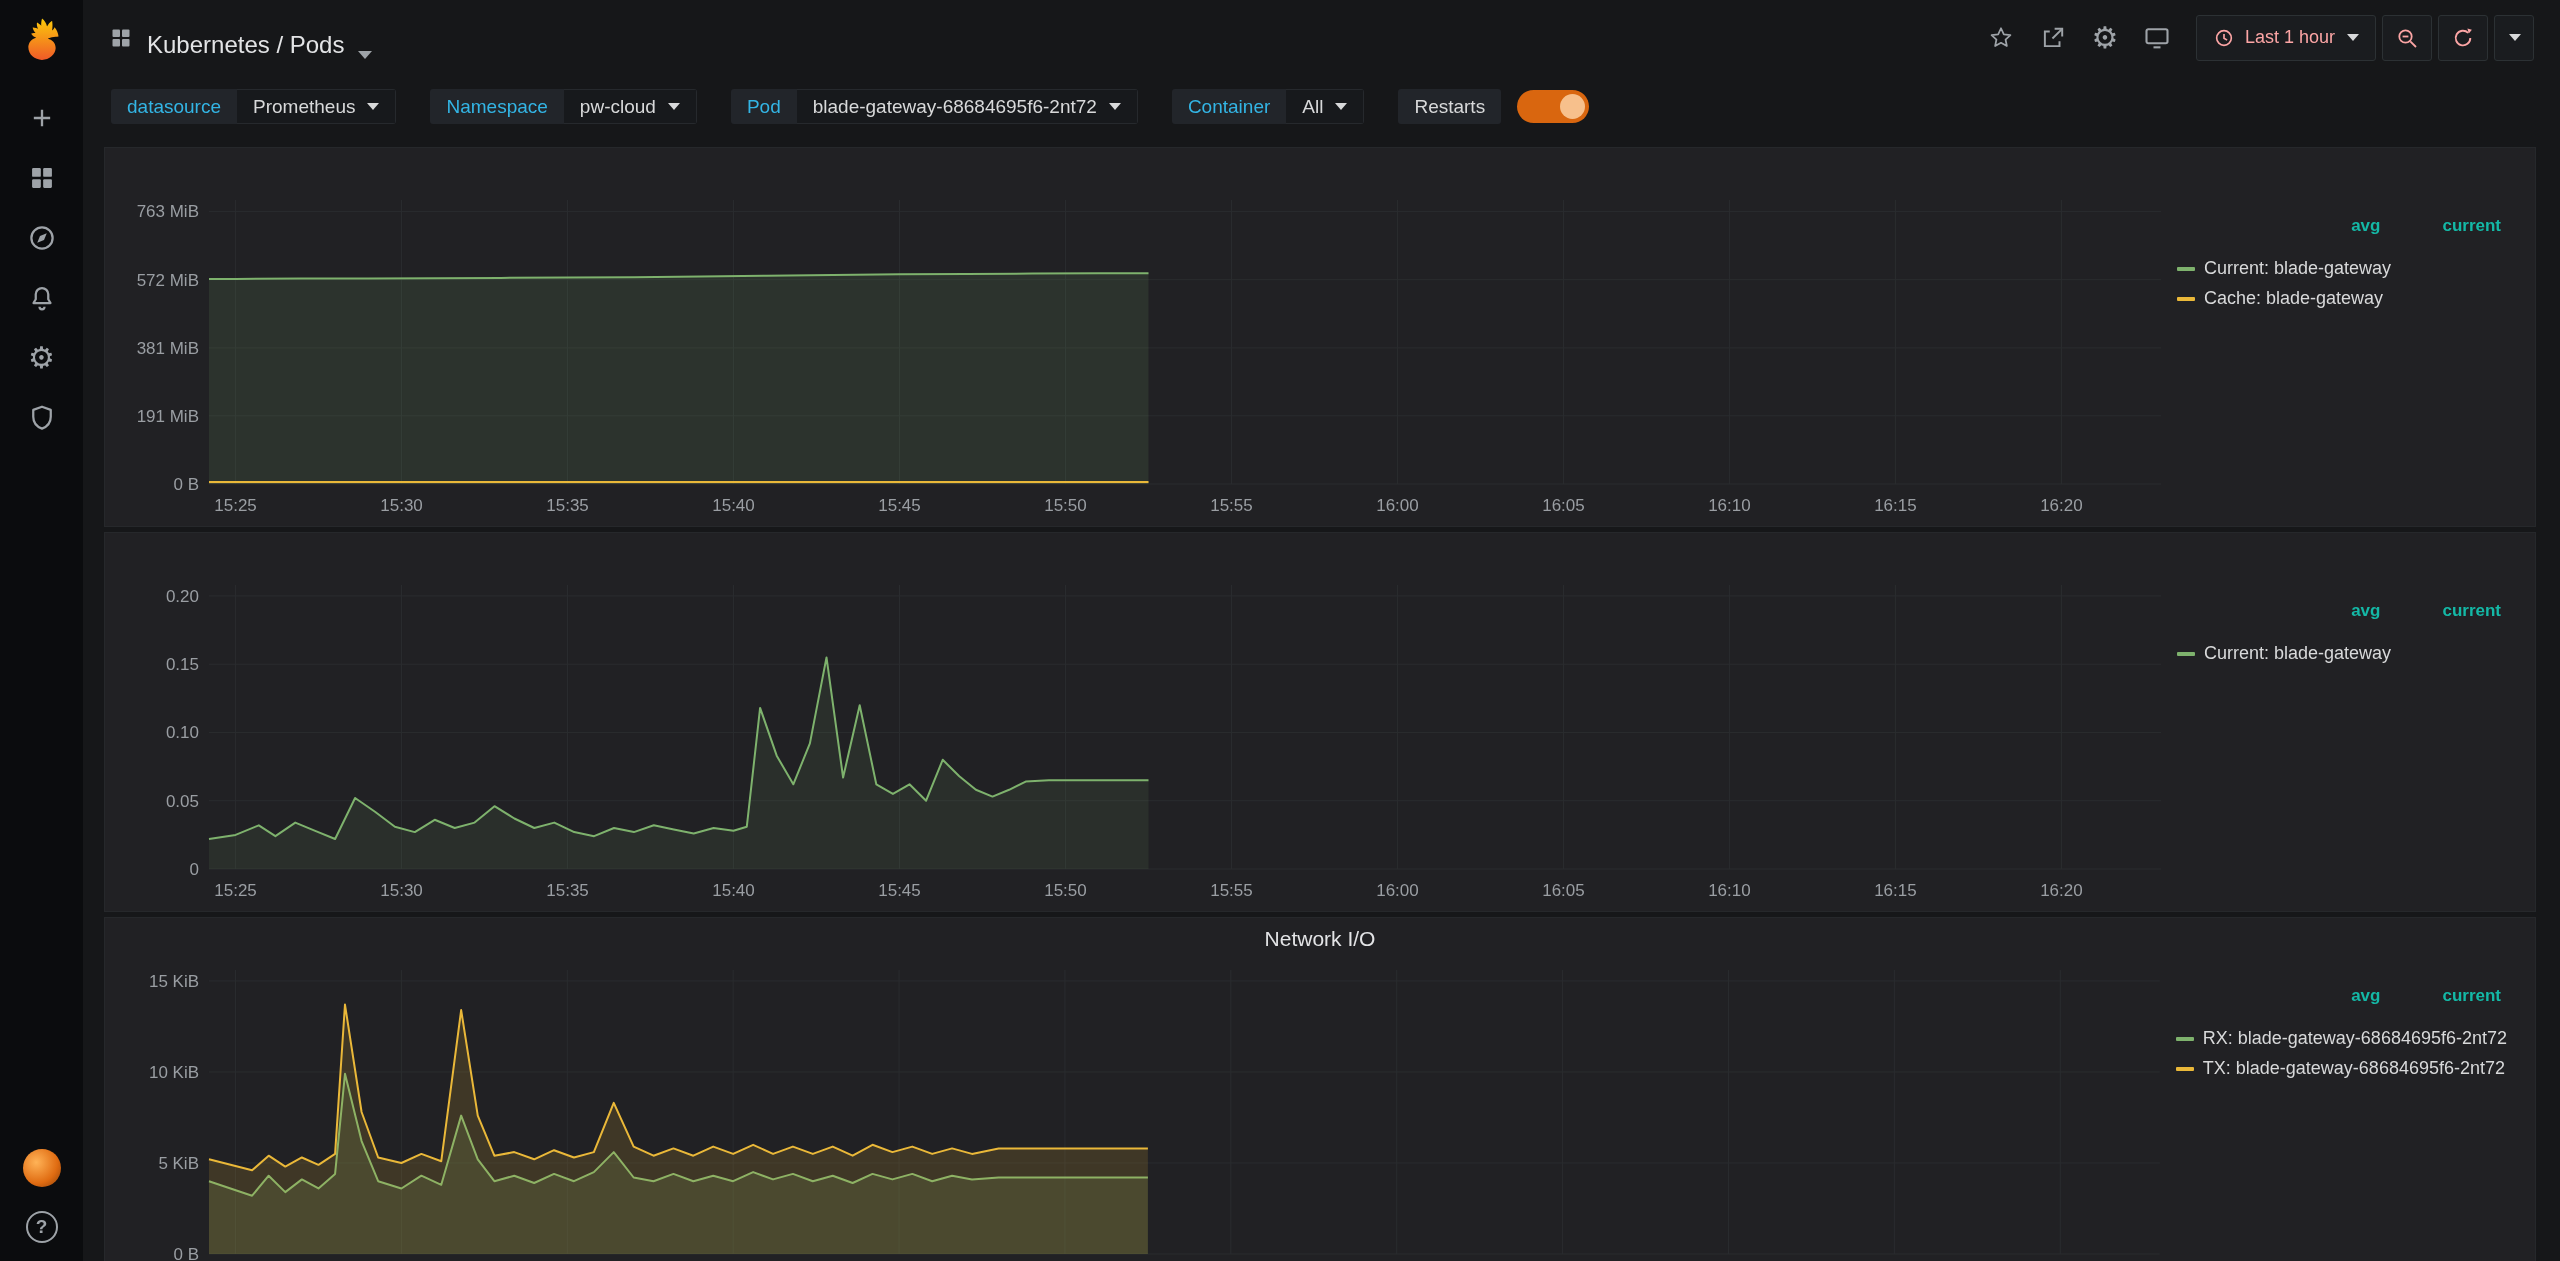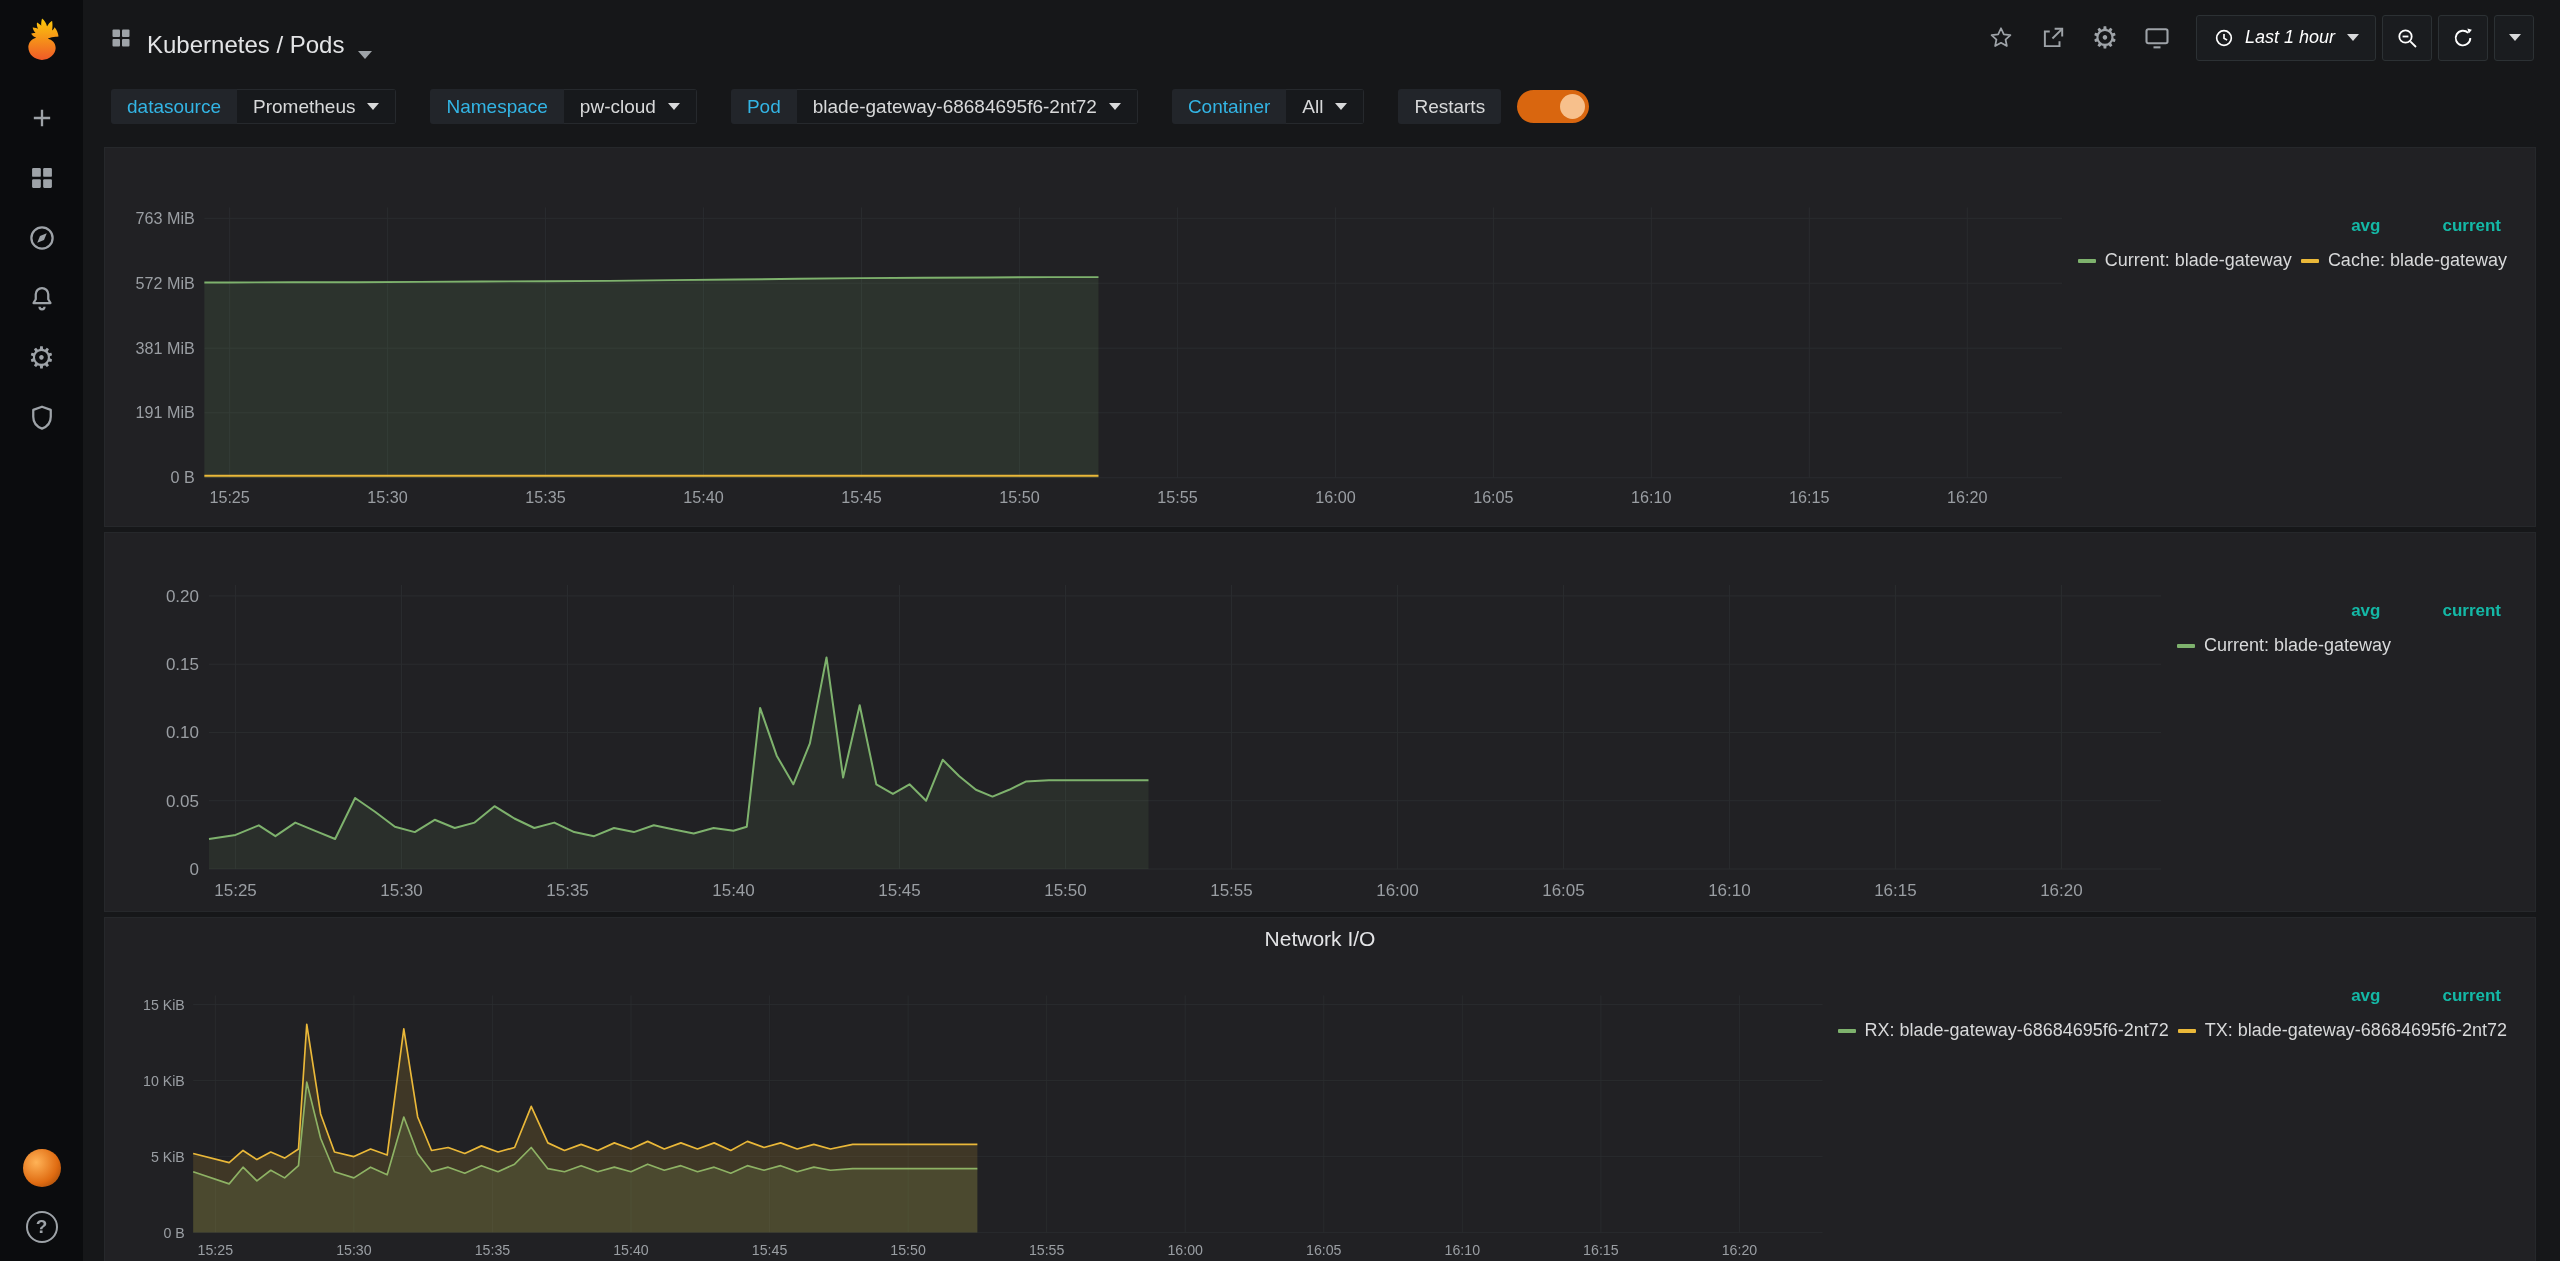--- a/index.html
+++ b/index.html
@@ -25,21 +25,21 @@
 
   .navbar { height:75px; display:flex; align-items:center; padding:0 26px; }
   .nav-left { display:flex; align-items:flex-end; gap:14px; }
   .nav-title { font-size:24px; color:#e3e4e6; }
   .caret { width:0; height:0; border-left:7px solid transparent; border-right:7px solid transparent;
     border-top:8px solid #9ea3a8; display:inline-block; }
   .caret.small { border-left-width:6px; border-right-width:6px; border-top-width:7px; border-top-color:#d8d9da; }
   .nav-right { margin-left:auto; display:flex; align-items:center; gap:10px; }
   .nav-icon { color:#9ea3a8; width:42px; height:42px; display:flex; align-items:center; justify-content:center; cursor:pointer; }
   .nav-btn { height:46px; border:1px solid #2c3134; background:#1a1c1f; border-radius:3px;
-    display:flex; align-items:center; gap:10px; padding:0 16px; color:#ffffff; font-size:18px; cursor:pointer;font-style:italic; }
+    display:flex; align-items:center; gap:10px; padding:0 16px; color:#fca5a5; font-size:18px; cursor:pointer; }
   .nav-btn .caret { margin-left:2px; }
   .btn-group { display:flex; align-items:center; gap:6px; margin-left:8px; }
 
   
   .submenu { display:flex; align-items:center; gap:34px; padding:14px 26px 12px 28px; }
   .chip { display:flex; align-items:stretch; height:35px; border-radius:3px; overflow:hidden; }
   .chip-label { background:#22252a; color:#33b5e5; display:flex; align-items:center;
     padding:0 16px; font-size:19px; }
   .chip-label.plain { color:#d8d9da; }
   .chip-value { background:#17191c; border:1px solid #26292d; border-left:none; color:#d8d9da;
@@ -53,21 +53,21 @@
   
   .panels { padding:11px 24px 0 21px; }
   .panel { background:#212124; border:1px solid #26282b; position:relative; height:380px; margin-bottom:5px; }
   .panel-title { text-align:center; padding-top:9px; font-size:21px; font-weight:500; color:#e3e4e6; height:40px; cursor:pointer; }
   .panel-body { position:absolute; top:40px; left:8px; right:8px; bottom:6px; display:flex; }
   svg.chart { flex:1 1 auto; width:100%; height:100%; display:block; min-width:0; }
   .legend-region { flex:0 0 auto; min-width:360px; display:flex; flex-direction:column;
     align-items:flex-start; padding:28px 20px 0 10px; }
   .legend-links { align-self:flex-end; display:flex; gap:16px; padding-right:6px; }
   .legend-link { color:#14b8a6; font-size:17px; font-weight:600; cursor:pointer;margin-left:46px; }
-  .legend-items { margin-top:14px; display:flex; flex-direction:row; gap:9px; }
+  .legend-items { margin-top:22px; display:flex; flex-direction:column; gap:9px; }
   .legend-item { display:flex; align-items:center; gap:9px; font-size:18px; color:#d8d9da; cursor:pointer; white-space:nowrap; }
   .legend-swatch { width:18px; height:4px; border-radius:1px; display:inline-block; }
 
   .icon-svg { display:block; }
 </style>
 </head>
 <body>
 
 <div class="sidebar">
   <div class="logo-wrap">

